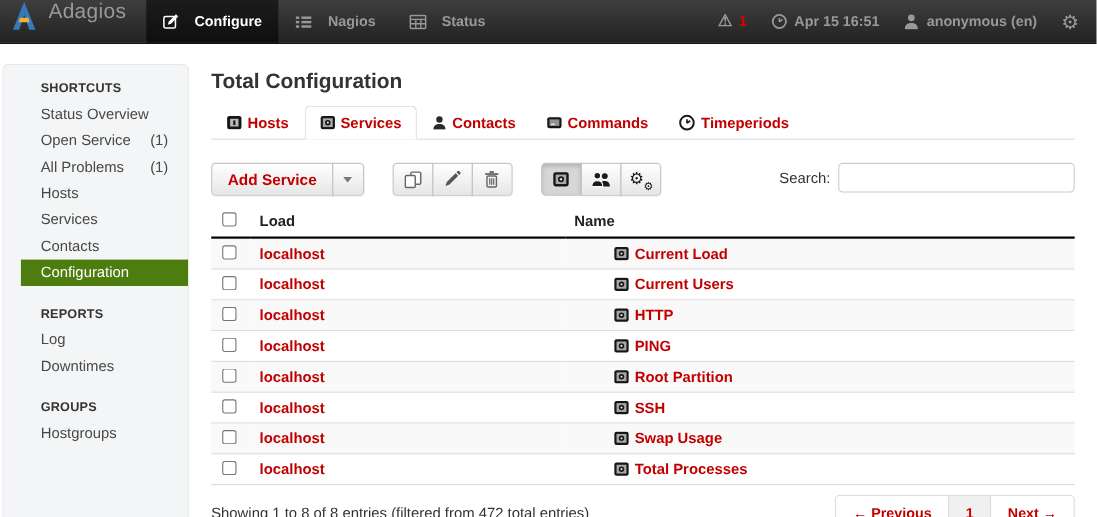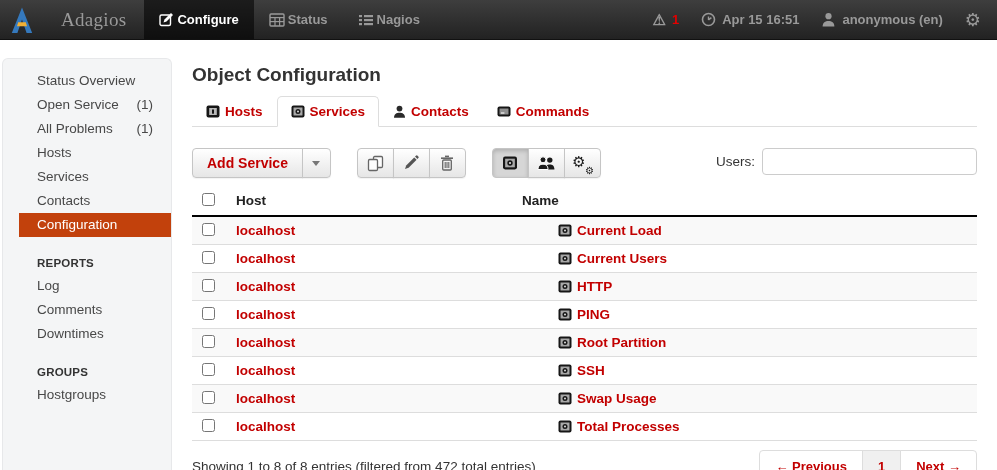--- a/index.html
+++ b/index.html
@@ -11,24 +11,24 @@
   }
   .page { position:relative; width:997px; height:470px; }
 
   
   .navbar {
     position:absolute; top:0; left:0; right:0; height:40px;
     background:linear-gradient(#3e3e3e,#222);
     border-bottom:1px solid #111;
     display:flex; align-items:stretch; color:#999;
   }
-  .brand { display:flex; align-items:center; gap:26px; padding:0 18px 0 9px;font-family:Liberation Serif, serif; }
+  .brand { display:flex; align-items:flex-start; gap:9px; padding:0 18px 0 9px; }
   .brand-text { font-size:19px; color:#999; letter-spacing:.3px; }
   .nav-item {
-    display:flex; align-items:center; gap:3px; padding:0 15px;
+    display:flex; align-items:center; gap:14px; padding:0 15px;
     font-size:13px; font-weight:bold; color:#999; cursor:pointer; text-decoration:none;
   }
   .nav-item.active { background:rgba(0,0,0,.55); color:#fff; }
   .nav-right { margin-left:auto; display:flex; align-items:center; gap:22px; padding-right:16px; }
   .nav-status { display:flex; align-items:center; gap:6px; font-size:13px; font-weight:bold; color:#999; cursor:pointer; }
   .warn-glyph { font-size:15px; line-height:1; color:#999; }
   .warn-count { color:#e20000; }
   .gear-glyph { font-size:18px; line-height:1; color:#999; cursor:pointer; }
   .navbar svg { display:block; }
 
@@ -43,21 +43,21 @@
     font-size:11.5px; font-weight:bold; color:#333;
     padding:6px 18px 5px 34px; letter-spacing:.2px;
   }
   .side-list { list-style:none; margin-left:16px; }
   .side-item {
     display:flex; justify-content:space-between; align-items:center;
     padding:4px 18px 4px 18px; font-size:13.5px; color:#484848;
     line-height:16px; cursor:pointer;
   }
   .side-item .count { color:#484848; }
-  .side-item.active { background:#c2410c; color:#fff;text-align:center; }
+  .side-item.active { background:#4d7c0f; color:#fff;text-align:center; }
 
   
   .main { position:absolute; top:56px; left:192px; width:785px; }
   .page-title { font-size:19px; font-weight:bold; color:#333; margin:8px 0 10px; }
 
   
   .tabs { display:flex; border-bottom:1px solid #ddd; }
   .tab {
     display:flex; align-items:center; gap:5px;
     padding:7px 13px; margin-bottom:-1px;
@@ -145,44 +145,44 @@
           <rect x="1" y="3" width="10.5" height="10.5" rx="1.5" fill="none" stroke="#fff" stroke-width="1.4"></rect>
           <path d="M4.5 10.5 L5.5 7.5 L12 1 L14 3 L7.5 9.5 Z" fill="#fff"></path>
         </svg>
       </span>
       <span>Configure</span>
     </a>
 
     <a class="nav-item">
       <span class="icon">
         <svg width="16" height="14" viewBox="0 0 16 14">
-          <rect x="1" y="1" width="14" height="12" rx="1" fill="none" stroke="#999" stroke-width="1.4"></rect>
-          <line x1="1" y1="4.6" x2="15" y2="4.6" stroke="#999" stroke-width="1.2"></line>
-          <line x1="1" y1="8.6" x2="15" y2="8.6" stroke="#999" stroke-width="1.2"></line>
-          <line x1="6" y1="4.6" x2="6" y2="13" stroke="#999" stroke-width="1.2"></line>
-          <line x1="10.6" y1="4.6" x2="10.6" y2="13" stroke="#999" stroke-width="1.2"></line>
-        </svg>
-      </span>
-      <span>Status</span>
-    </a>
-
-    <a class="nav-item">
-      <span class="icon">
-        <svg width="16" height="14" viewBox="0 0 16 14">
           <rect x="1" y="2" width="3" height="2.2" fill="#999"></rect>
             <rect x="6" y="2" width="9" height="2.2" fill="#999"></rect>
           <rect x="1" y="6" width="3" height="2.2" fill="#999"></rect>
             <rect x="6" y="6" width="9" height="2.2" fill="#999"></rect>
           <rect x="1" y="10" width="3" height="2.2" fill="#999"></rect>
             <rect x="6" y="10" width="9" height="2.2" fill="#999"></rect>
         </svg>
       </span>
       <span>Nagios</span>
     </a>
 
+    <a class="nav-item">
+      <span class="icon">
+        <svg width="16" height="14" viewBox="0 0 16 14">
+          <rect x="1" y="1" width="14" height="12" rx="1" fill="none" stroke="#999" stroke-width="1.4"></rect>
+          <line x1="1" y1="4.6" x2="15" y2="4.6" stroke="#999" stroke-width="1.2"></line>
+          <line x1="1" y1="8.6" x2="15" y2="8.6" stroke="#999" stroke-width="1.2"></line>
+          <line x1="6" y1="4.6" x2="6" y2="13" stroke="#999" stroke-width="1.2"></line>
+          <line x1="10.6" y1="4.6" x2="10.6" y2="13" stroke="#999" stroke-width="1.2"></line>
+        </svg>
+      </span>
+      <span>Status</span>
+    </a>
+
     <div class="nav-right">
       <div class="nav-status">
         <span class="warn-glyph">⚠</span>
         <span class="warn-count">1</span>
       </div>
       <div class="nav-status">
         <span class="icon">
           <svg width="15" height="15" viewBox="0 0 15 15">
             <circle cx="7.5" cy="7.5" r="6" fill="none" stroke="#999" stroke-width="1.6"></circle>
             <path d="M7.5 7.9 L7.5 4.4 M7.5 7.9 L10.4 5.6" stroke="#999" stroke-width="1.4" fill="none"></path>
@@ -199,20 +199,21 @@
         </span>
         <span>anonymous (en)</span>
       </div>
       <span class="gear-glyph">⚙</span>
     </div>
   </div>
 
   <div class="sidebar">
 
     <div class="side-section">
+      <div class="side-title">SHORTCUTS</div>
       <ul class="side-list">
         <li class="side-item">
             <span>Status Overview</span>
           </li>
         <li class="side-item">
             <span>Open Service</span>
             <span class="count">(1)</span>
           </li>
         <li class="side-item">
             <span>All Problems</span>
@@ -233,40 +234,37 @@
       </ul>
     </div>
 
     <div class="side-section">
       <div class="side-title">REPORTS</div>
       <ul class="side-list">
         <li class="side-item">
             <span>Log</span>
           </li>
         <li class="side-item">
-            <span>Comments</span>
-          </li>
-        <li class="side-item">
             <span>Downtimes</span>
           </li>
       </ul>
     </div>
 
     <div class="side-section">
       <div class="side-title">GROUPS</div>
       <ul class="side-list">
         <li class="side-item">
             <span>Hostgroups</span>
           </li>
       </ul>
     </div>
   </div>
 
   <div class="main">
-    <div class="page-title">Object Configuration</div>
+    <div class="page-title">Total Configuration</div>
 
     <div class="tabs">
       <a class="tab">
         <span class="icon">
           <svg width="14" height="13" viewBox="0 0 14 13">
             <rect x="0.5" y="0.5" width="13" height="12" rx="2" fill="#161616"></rect>
             <rect x="3.2" y="3" width="7.6" height="7" fill="#b9b9b9"></rect>
             <rect x="6" y="4.5" width="2" height="4.2" fill="#161616"></rect>
           </svg>
         </span>
@@ -294,20 +292,29 @@
       </a>
       <a class="tab">
         <span class="icon">
           <svg width="14" height="13" viewBox="0 0 14 13">
             <rect x="0.5" y="1.5" width="13" height="10" rx="2" fill="#161616"></rect>
             <rect x="2.5" y="3.5" width="9" height="6" fill="#909090"></rect>
             <rect x="4" y="7.3" width="3.4" height="1.4" fill="#e6e6e6"></rect>
           </svg>
         </span>
         <span>Commands</span>
+      </a>
+      <a class="tab">
+        <span class="icon">
+          <svg width="15" height="15" viewBox="0 0 15 15">
+            <circle cx="7.5" cy="7.5" r="6.2" fill="none" stroke="#1a1a1a" stroke-width="1.8"></circle>
+            <path d="M7.5 8 L7.5 4.3 M7.5 8 L10.5 5.8" stroke="#1a1a1a" stroke-width="1.5" fill="none"></path>
+          </svg>
+        </span>
+        <span>Timeperiods</span>
       </a>
     </div>
 
     <div class="toolbar">
       <button class="btn btn-add">Add Service</button>
       <button class="btn btn-caret">
           <span class="caret"></span>
         </button>
 
       <div class="btn-group">
@@ -364,30 +371,30 @@
         </button>
         <button class="btn btn-ico">
           <span class="gears-wrap icon">
             <span class="g1">⚙</span>
               <span class="g2">⚙</span>
           </span>
         </button>
       </div>
 
       <div class="search-box">
-        <span class="search-label">Users:</span>
+        <span class="search-label">Search:</span>
         <input class="search-input" type="text" value="" style="">
       </div>
     </div>
 
     <table>
       <thead>
         <tr>
           <th class="col-check"><input type="checkbox" style=""></th>
-          <th class="col-host">Host</th>
+          <th class="col-host">Load</th>
           <th>Name</th>
         </tr>
       </thead>
       <tbody>
         <tr>
           <td><input type="checkbox" style=""></td>
           <td><a class="red-link">localhost</a></td>
           <td>
               <span class="name-cell">
                 <span class="icon">

